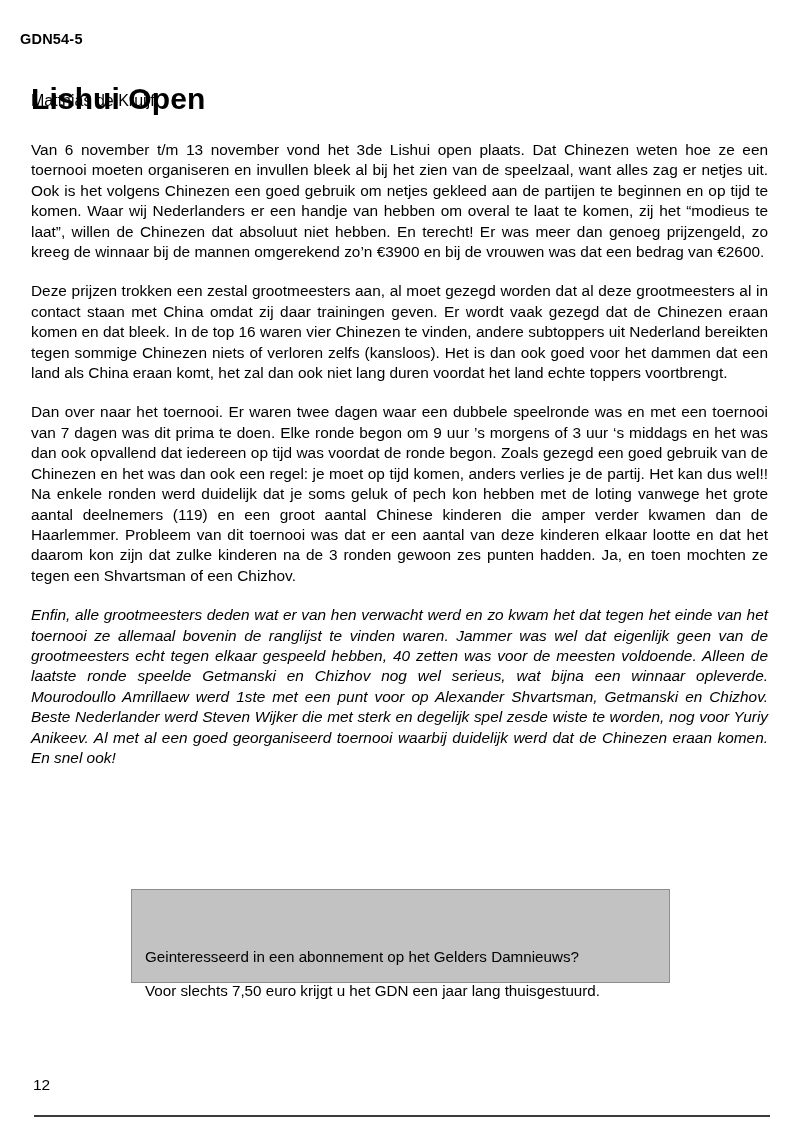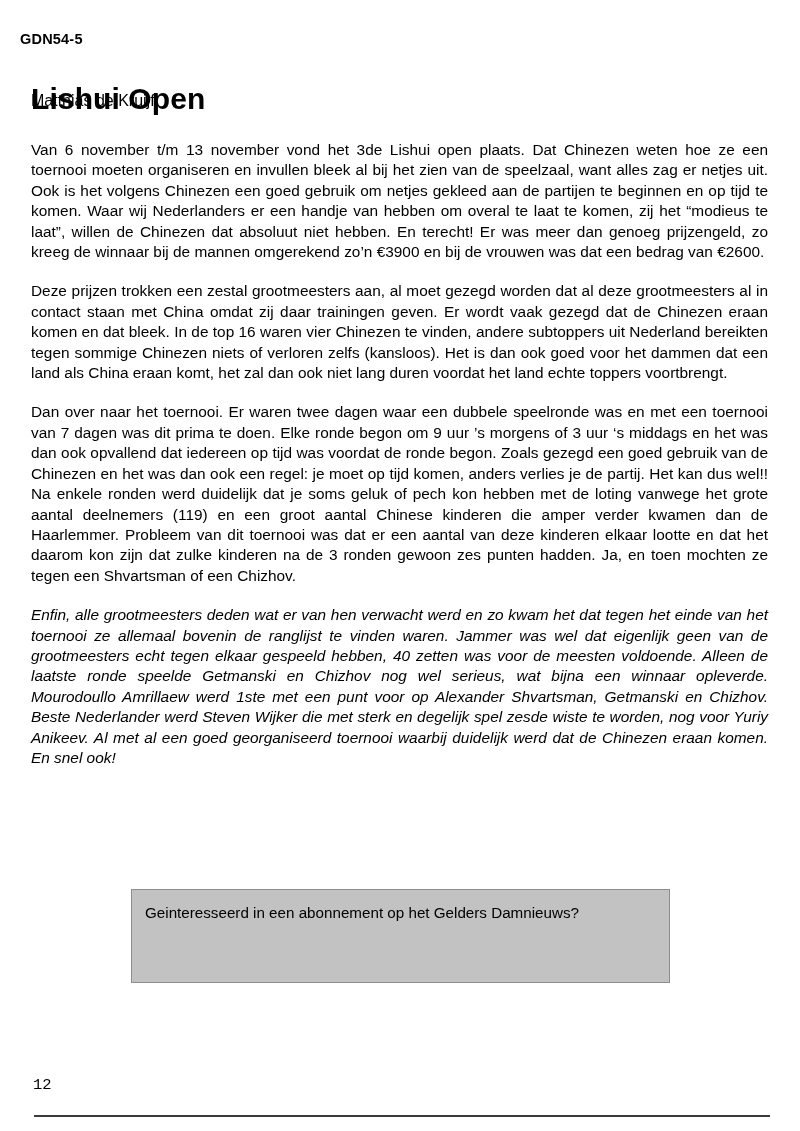--- a/index.html
+++ b/index.html
@@ -72,35 +72,35 @@
     left: 131px;
     top: 889px;
     width: 539px;
     height: 94px;
     background: #c2c2c2;
     border: 1px solid #8d8d8d;
     box-sizing: border-box;
   }
   .ad-box-inner {
     padding: 13px 0 0 13px;
+    margin-top: 44px;
   }
   .ad-line {
     font-size: 15.2px;
     line-height: 20.5px;
     white-space: nowrap;
   }
   .ad-spacer {
     height: 13px;
   }
   .page-number {
     position: absolute;
     left: 33px;
     top: 1076px;
     font-size: 15.5px;
-    font-family: Liberation Mono, monospace;
   }
   .footer-rule {
     position: absolute;
     left: 34px;
     top: 1115px;
     width: 736px;
     height: 2px;
     background: #3a3a3a;
   }
 </style>
@@ -119,20 +119,21 @@
     <p>Van 6 november t/m 13 november vond het 3de Lishui open plaats. Dat Chinezen weten hoe ze een toernooi moeten organiseren en invullen bleek al bij het zien van de speelzaal, want alles zag er netjes uit. Ook is het volgens Chinezen een goed gebruik om netjes gekleed aan de partijen te beginnen en op tijd te komen. Waar wij Nederlanders er een handje van hebben om overal te laat te komen, zij het “modieus te laat”, willen de Chinezen dat absoluut niet hebben. En terecht! Er was meer dan genoeg prijzengeld, zo kreeg de winnaar bij de mannen omgerekend zo’n €3900 en bij de vrouwen was dat een bedrag van €2600.</p>
     <p>Deze prijzen trokken een zestal grootmeesters aan, al moet gezegd worden dat al deze grootmeesters al in contact staan met China omdat zij daar trainingen geven. Er wordt vaak gezegd dat de Chinezen eraan komen en dat bleek. In de top 16 waren vier Chinezen te vinden, andere subtoppers uit Nederland bereikten tegen sommige Chinezen niets of verloren zelfs (kansloos). Het is dan ook goed voor het dammen dat een land als China eraan komt, het zal dan ook niet lang duren voordat het land echte toppers voortbrengt.</p>
     <p>Dan over naar het toernooi. Er waren twee dagen waar een dubbele speelronde was en met een toernooi van 7 dagen was dit prima te doen. Elke ronde begon om 9 uur ’s morgens of 3 uur ‘s middags en het was dan ook opvallend dat iedereen op tijd was voordat de ronde begon. Zoals gezegd een goed gebruik van de Chinezen en het was dan ook een regel: je moet op tijd komen, anders verlies je de partij. Het kan dus wel!! Na enkele ronden werd duidelijk dat je soms geluk of pech kon hebben met de loting vanwege het grote aantal deelnemers (119) en een groot aantal Chinese kinderen die amper verder kwamen dan de Haarlemmer. Probleem van dit toernooi was dat er een aantal van deze kinderen elkaar lootte en dat het daarom kon zijn dat zulke kinderen na de 3 ronden gewoon zes punten hadden. Ja, en toen mochten ze tegen een Shvartsman of een Chizhov.</p>
     <p>Enfin, alle grootmeesters deden wat er van hen verwacht werd en zo kwam het dat tegen het einde van het toernooi ze allemaal bovenin de ranglijst te vinden waren. Jammer was wel dat eigenlijk geen van de grootmeesters echt tegen elkaar gespeeld hebben, 40 zetten was voor de meesten voldoende. Alleen de laatste ronde speelde Getmanski en Chizhov nog wel serieus, wat bijna een winnaar opleverde. Mourodoullo Amrillaew werd 1ste met een punt voor op Alexander Shvartsman, Getmanski en Chizhov. Beste Nederlander werd Steven Wijker die met sterk en degelijk spel zesde wiste te worden, nog voor Yuriy Anikeev. Al met al een goed georganiseerd toernooi waarbij duidelijk werd dat de Chinezen eraan komen. En snel ook!</p>
   </div>
 
   <div class="ad-box">
     <div class="ad-box-inner">
       <div class="ad-line">Geinteresseerd in een abonnement op het Gelders Damnieuws?</div>
       <div class="ad-spacer"></div>
+      <div class="ad-line">Voor slechts 7,50 euro krijgt u het GDN een jaar lang thuisgestuurd.</div>
     </div>
   </div>
 
   <div class="page-number">12</div>
 
   <div class="footer-rule"></div>
 
 </div>
 
 </body></html>

